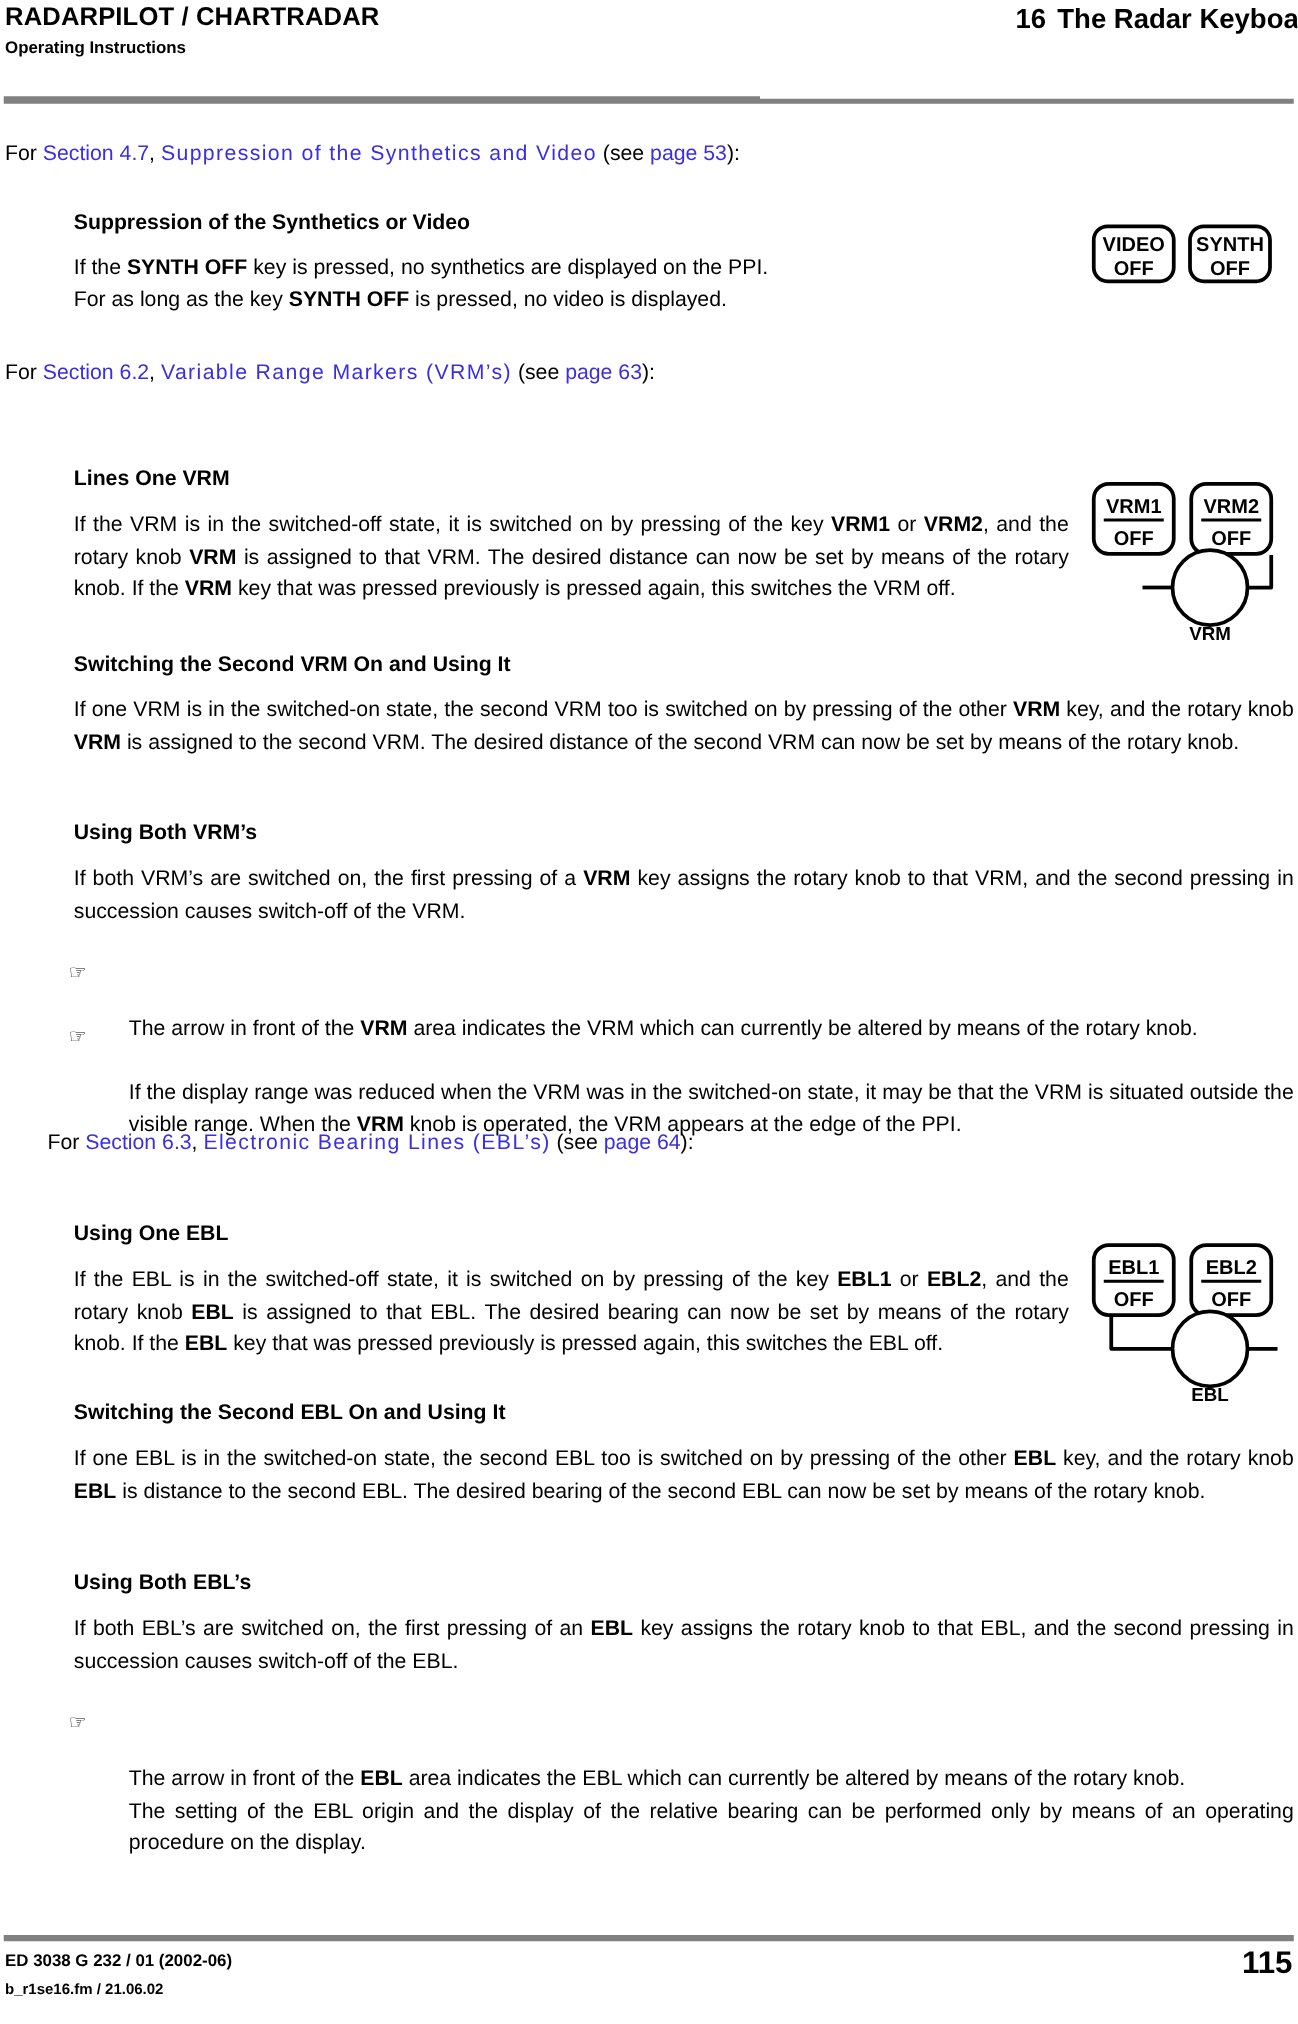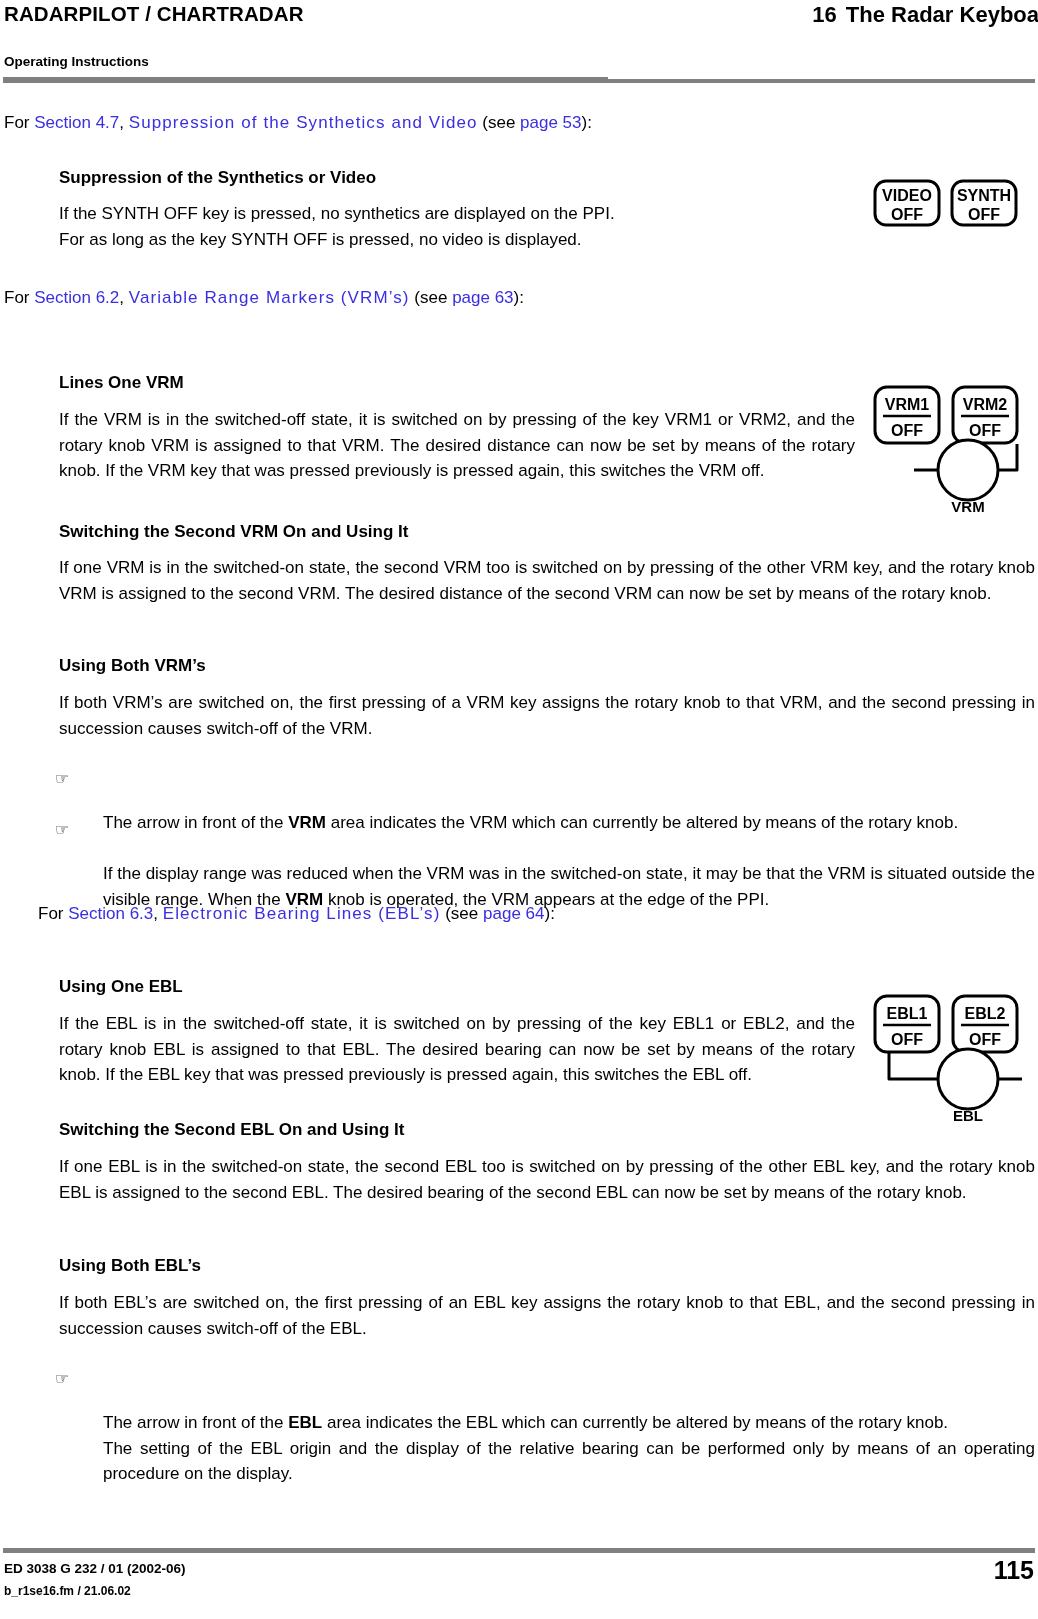--- a/index.html
+++ b/index.html
@@ -38,21 +38,20 @@
     letter-spacing: 0.1px;
     white-space: nowrap;
   }
   .hdr-sub {
     position: absolute;
     left: 4px;
     top: 30px;
     font-size: 13.5px;
     font-weight: bold;
     white-space: nowrap;
-    margin-top: 24px;
   }
   .hdr-right {
     position: absolute;
     right: 3px;
     top: 2px;
     font-size: 22px;
     font-weight: bold;
     white-space: nowrap;
   }
   .hdr-right .chap-num { margin-right: 9px; }
@@ -132,21 +131,21 @@
   }
 
   .para {
     position: absolute;
     left: 59px;
     font-size: 17px;
     line-height: 25.5px;
     text-align: justify;
     color: #000;
   }
-  .para b { font-weight: normal; }
+  .para b { font-weight: bold; }
 
   .bullet-row {
     position: absolute;
     left: 55px;
     font-size: 17px;
     line-height: 25.5px;
   }
   .bullet-glyph {
     position: absolute;
     left: 0;
@@ -261,21 +260,21 @@
 
       <line x1="126" y1="86" x2="150" y2="86" stroke="#000" stroke-width="3"></line>
 
       <circle cx="96" cy="86" r="30" fill="#fff" stroke="#000" stroke-width="3"></circle>
 
       <text x="96" y="128" font-family="Liberation Sans, sans-serif" font-size="15" font-weight="bold" text-anchor="middle">EBL</text>
     </svg>
   </div>
 
   <div class="sec-head" style="top:1120px;">Switching the Second EBL On and Using It</div>
-  <div class="para" style="top:1154px; width:976px;"><span>If one EBL is in the switched-on state, the second EBL too is switched on by pressing of the other </span><b>EBL</b><span> key, and the rotary knob </span><b>EBL</b><span> is assigned to the second EBL. The desired bearing of the second EBL can now be set by means of the rotary knob.</span></div>
+  <div class="para" style="top:1154px; width:976px;"><span>If one EBL is in the switched-on state, the second EBL too is switched on by pressing of the other </span><b>EBL</b><span> key, and the rotary knob </span><b>EBL</b><span> is distance to the second EBL. The desired bearing of the second EBL can now be set by means of the rotary knob.</span></div>
 
   <div class="sec-head" style="top:1256px;">Using Both EBL’s</div>
   <div class="para" style="top:1290px; width:976px;"><span>If both EBL’s are switched on, the first pressing of an </span><b>EBL</b><span> key assigns the rotary knob to that EBL, and the second pressing in succession causes switch-off of the EBL.</span></div>
 
   <div class="bullet-row" style="top:1366px; width:980px;">
     <span class="bullet-glyph">☞</span>
     <div class="bullet-text"><span>The arrow in front of the </span><b>EBL</b><span> area indicates the EBL which can currently be altered by means of the rotary knob.</span><br><span>The setting of the EBL origin and the display of the relative bearing can be performed only by means of an operating procedure on the display.</span></div>
   </div>
 
   <div class="rule-bottom"></div>

